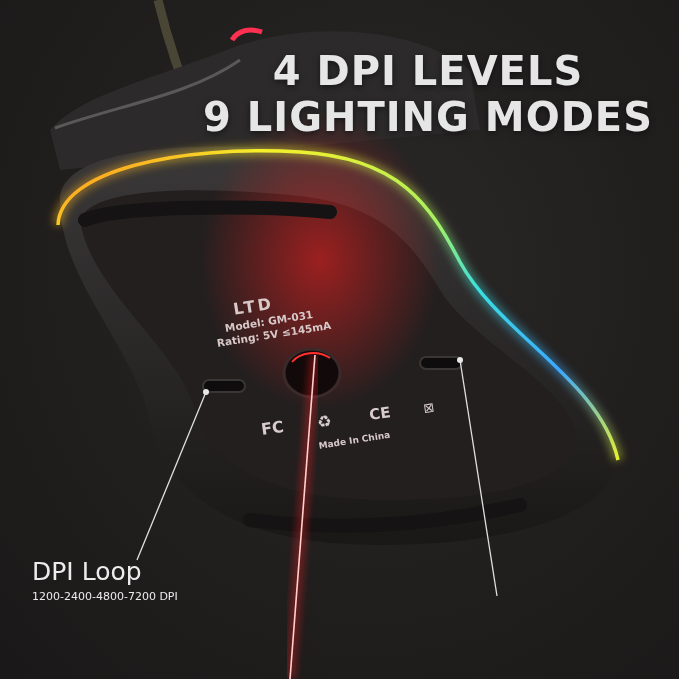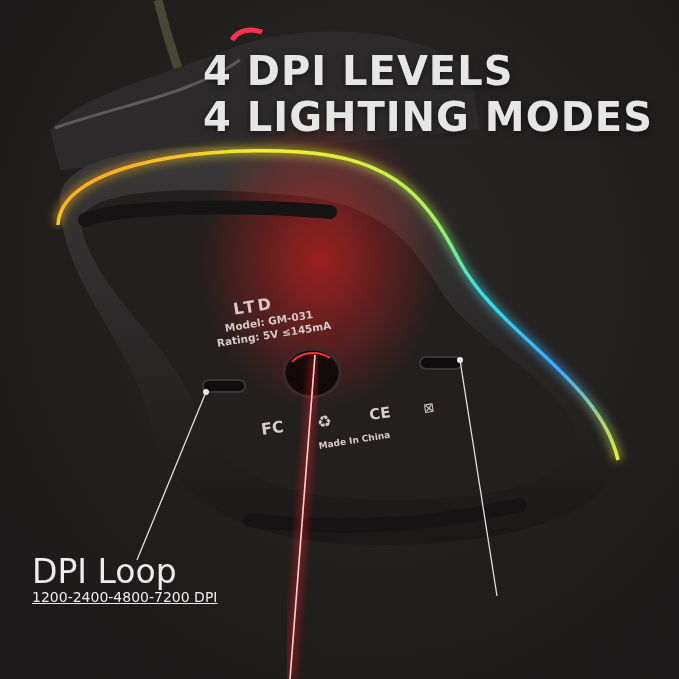--- a/index.html
+++ b/index.html
@@ -3,29 +3,29 @@
   <meta charset="utf-8">
   <style>
     html, body { margin: 0; padding: 0; background: #1f1c1c; }
     .canvas {
       position: relative; width: 679px; height: 679px; overflow: hidden;
       background: radial-gradient(ellipse at 55% 40%, #2b2828 0%, #211e1e 55%, #1a1818 100%);
       font-family: "DejaVu Sans", sans-serif;
     }
     svg.scene { position: absolute; left: 0; top: 0; }
     .headline {
-      position: absolute; right: 26px; top: 48px; text-align: left;
+      position: absolute; right: 26px; top: 48px; text-align: center;
       color: #e6e6e6; font-family: "DejaVu Sans", sans-serif; font-weight: bold;
       font-size: 40px; line-height: 46px; letter-spacing: 1px;
       text-shadow: 0 2px 6px rgba(0,0,0,0.5);
     }
     .headline div { white-space: nowrap; }
     .callout { position: absolute; color: #ececec; font-family: "DejaVu Sans", sans-serif; }
-    .callout .title { font-size: 33px; line-height: 32px; white-space: nowrap; }
-    .callout .sub { font-size: 14px; line-height: 18px; white-space: nowrap; text-decoration: underline; }
+    .callout .title { font-size: 25px; line-height: 32px; white-space: nowrap; }
+    .callout .sub { font-size: 11px; line-height: 18px; white-space: nowrap; }
     .dpi { left: 32px; top: 556px; }
     .backlit { left: 407px; top: 592px; }
     .label-print {
       position: absolute; color: #d8c8c8; font-family: "DejaVu Sans", sans-serif; font-weight: bold;
       white-space: nowrap; transform-origin: left top;
     }
   </style>
 </head>
 <body>
 
@@ -96,20 +96,20 @@
     <text x="424" y="413" fill="#d8cccc" font-size="13" font-family="DejaVu Sans, sans-serif" transform="rotate(-8 424 413)">⊠</text>
   </svg>
 
   <div class="label-print" style="left:232px; top:300px; font-size:16px; transform: rotate(-9deg); letter-spacing:3px;">LTD</div>
   <div class="label-print" style="left:224px; top:322px; font-size:10.5px; transform: rotate(-9deg);">Model: GM-031</div>
   <div class="label-print" style="left:216px; top:337px; font-size:10.5px; transform: rotate(-9deg);">Rating: 5V ≤145mA</div>
   <div class="label-print" style="left:318px; top:441px; font-size:9px; transform: rotate(-9deg);">Made In China</div>
 
   <div class="headline">
     <div>4 DPI LEVELS</div>
-    <div>4 LIGHTING MODES</div>
+    <div>9 LIGHTING MODES</div>
   </div>
 
   <div class="callout dpi">
     <div class="title">DPI Loop</div>
     <div class="sub">1200-2400-4800-7200 DPI</div>
   </div>
 </div>
 
 </body></html>

